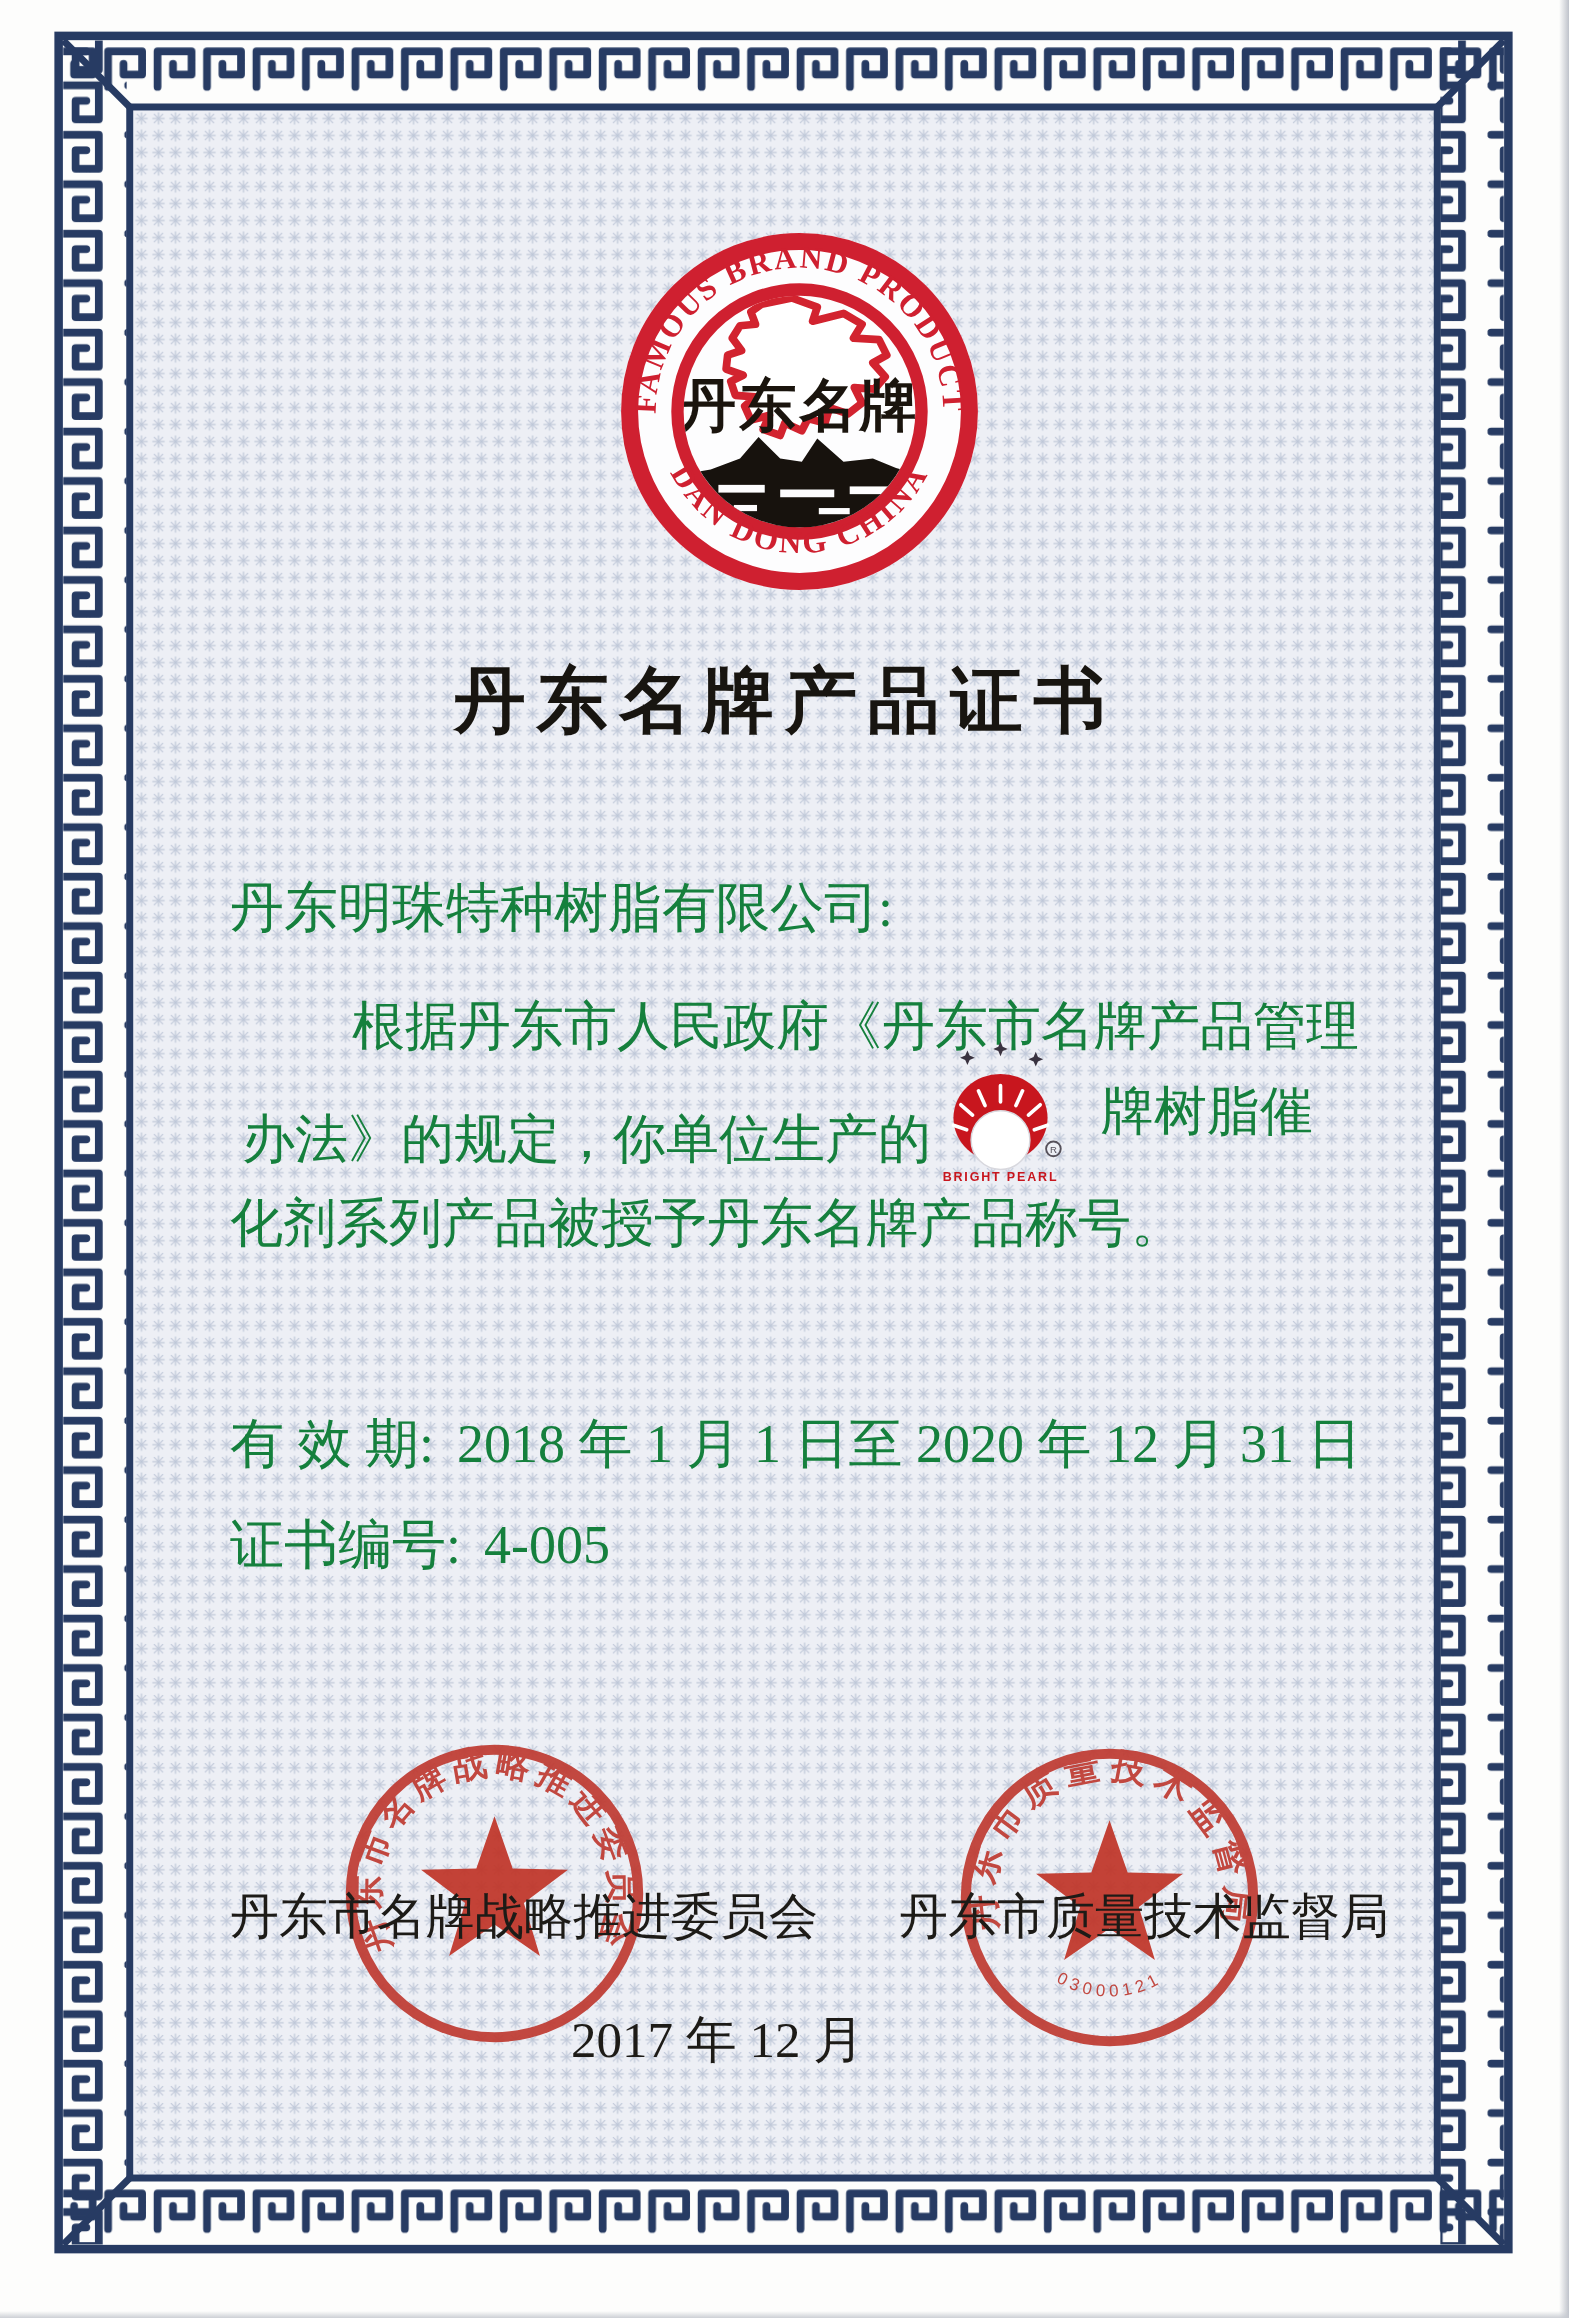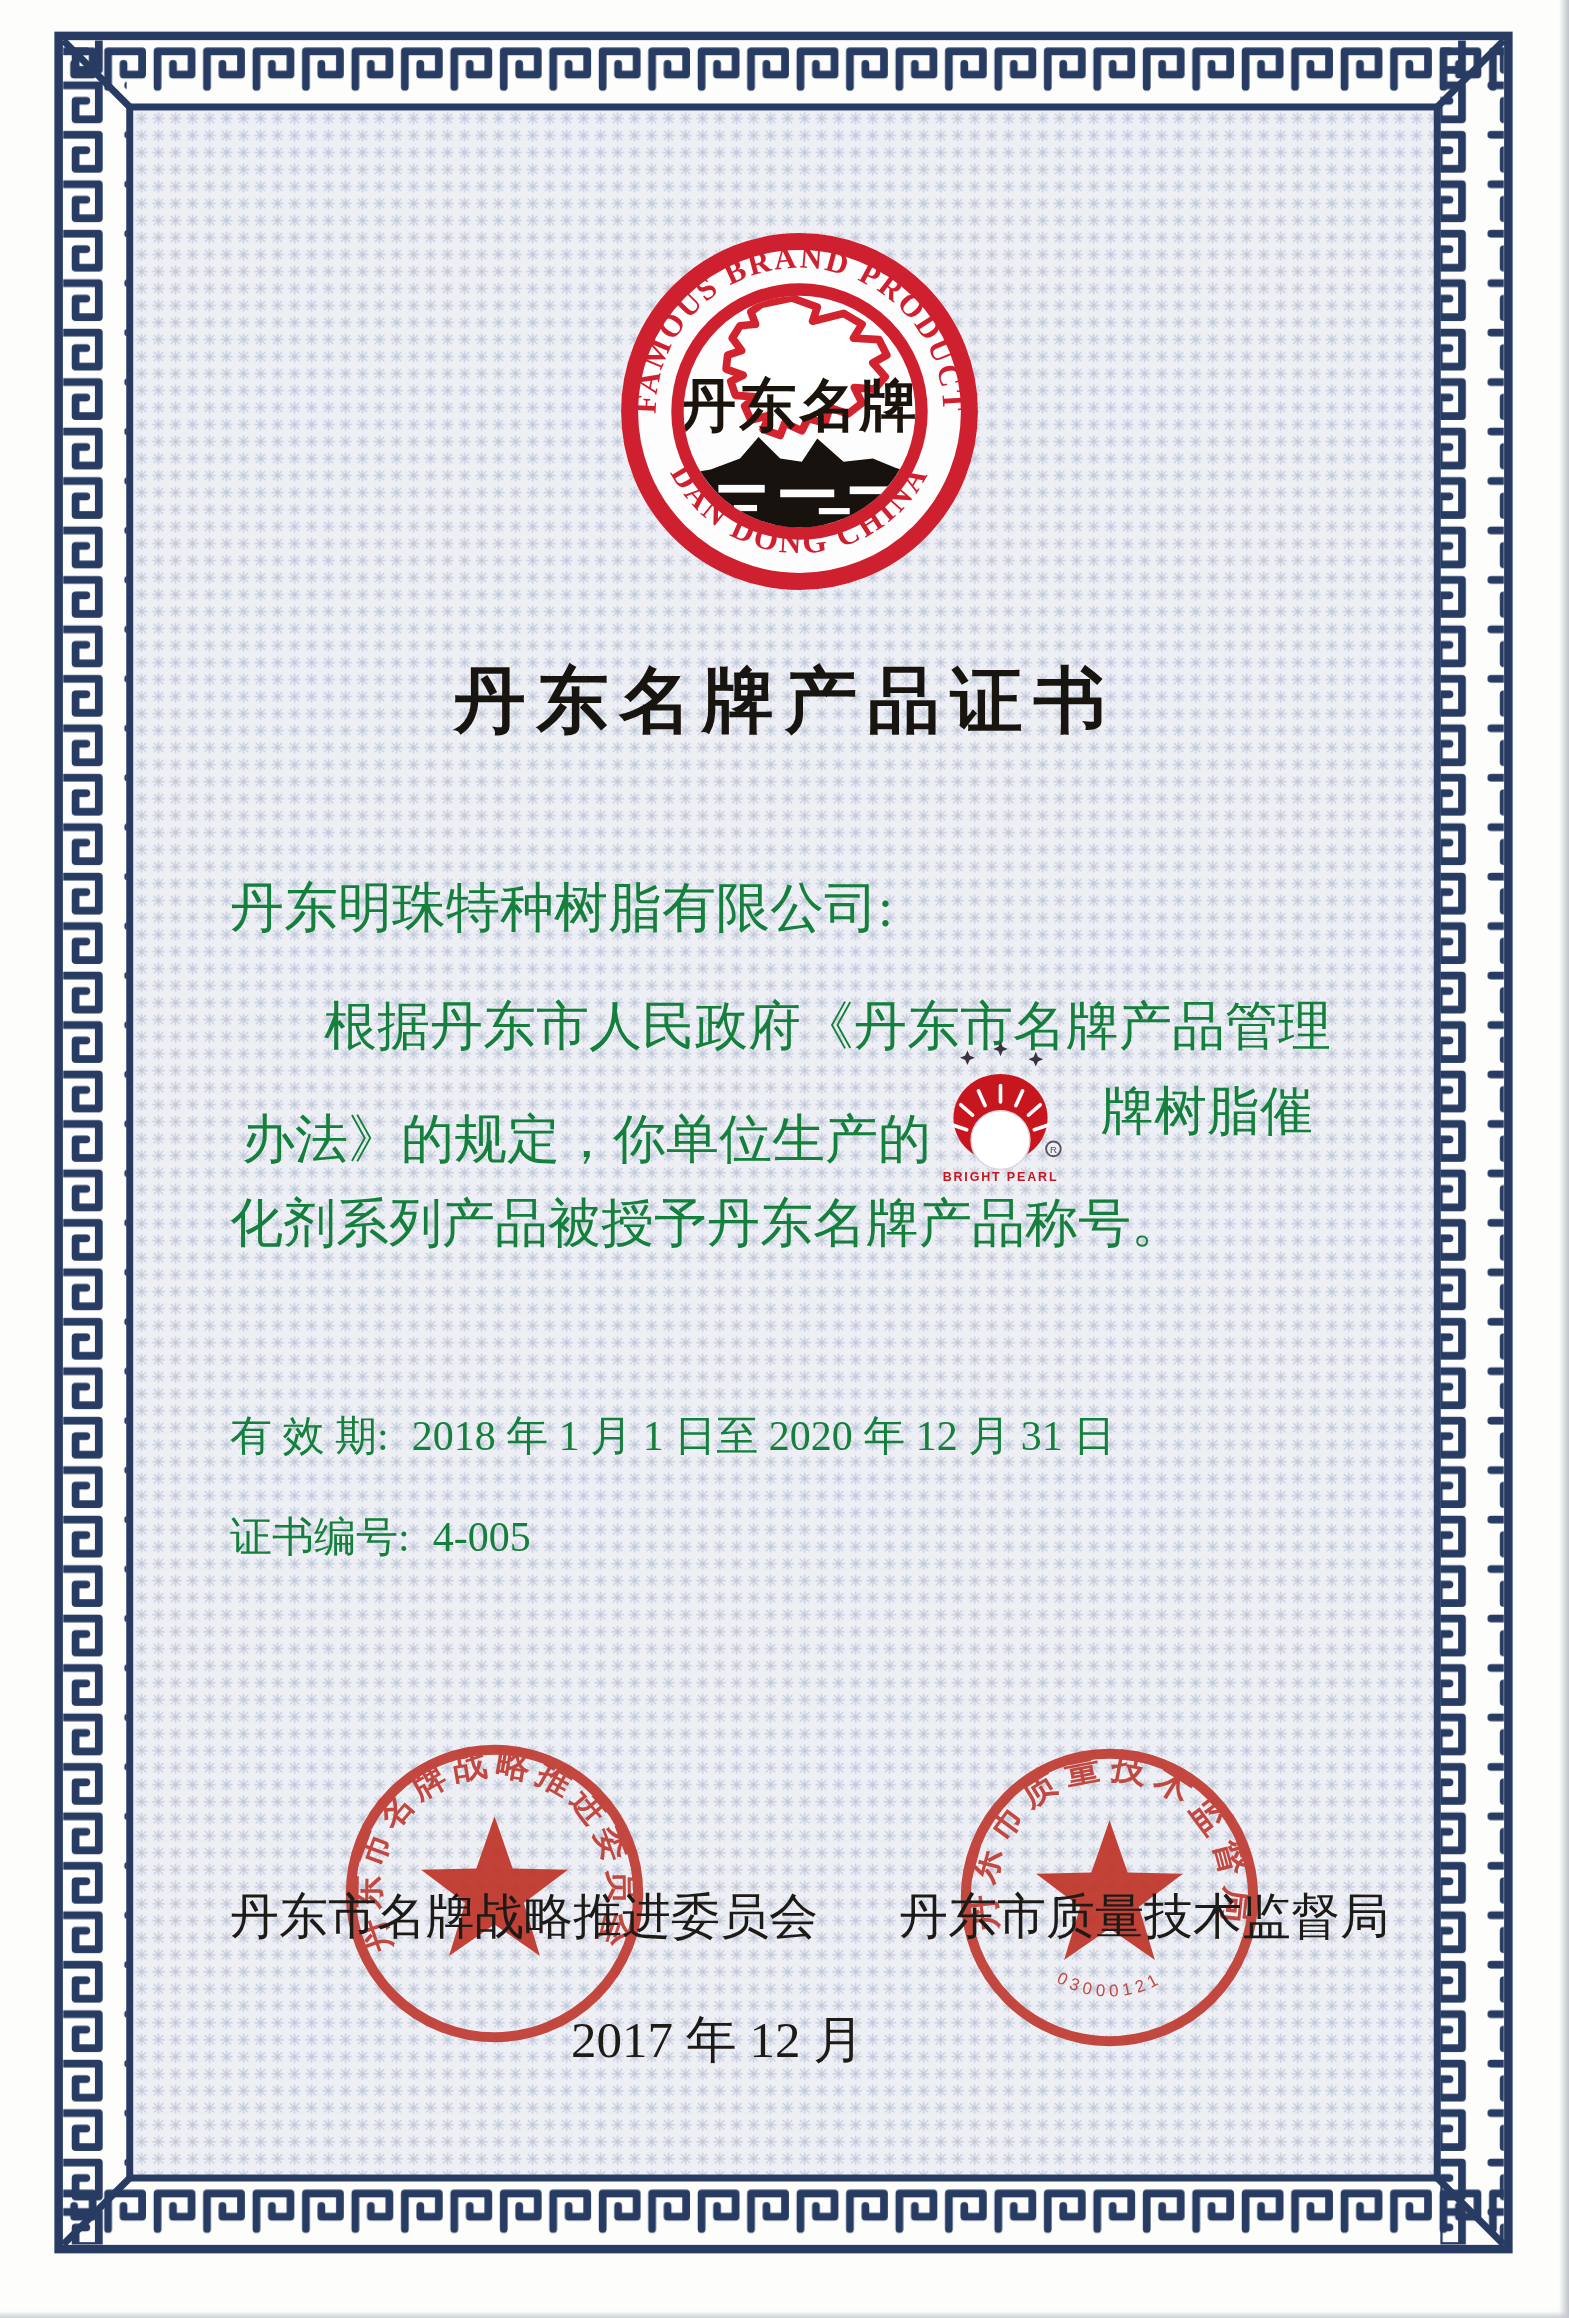--- a/index.html
+++ b/index.html
@@ -12,26 +12,26 @@
       background:linear-gradient(to right, rgba(180,184,194,0), #b9bdc6);}
   .edge-bottom{left:0;right:0;bottom:0;height:7.7px;
       background:linear-gradient(to bottom, rgba(180,184,194,0), #c6c9d0);}
   .border-svg{left:54px;top:31px;z-index:1;}
   .texture-svg{left:133px;top:110px;z-index:0;}
   .emblem-svg{left:618px;top:230px;z-index:2;}
   .title{left:0;width:1570px;top:653px;text-align:center;font-size:72px;font-weight:bold;
          letter-spacing:10.8px;color:#181510;z-index:3;}
   .recipient{left:230px;top:872px;font-size:54px;z-index:3;}
   .bodyline{font-size:53px;z-index:3;white-space:nowrap;}
-  .l1{left:324px;top:991px;}
+  .l1{left:352px;top:991px;}
   .l2a{left:242px;top:1104px;}
   .l2b{left:1101px;top:1076px;text-align:center;}
   .l3{left:230px;top:1188px;}
   .brand-svg{left:927px;top:1037px;z-index:3;}
-  .fieldline{font-size:42px;z-index:3;white-space:nowrap;}
+  .fieldline{font-size:54px;z-index:3;white-space:nowrap;}
   .validity{left:230px;top:1408px;}
   .certno{left:230px;top:1509px;}
   .fieldline .value{margin-left:23px;}
   .issuer{font-size:49px;z-index:4;white-space:nowrap;font-weight:500;color:#1d1b17;}
   .issuer-left{left:230px;top:1884px;}
   .issuer-right{left:899px;top:1884px;}
   .date{left:0;width:1435px;top:2006px;text-align:center;font-size:51px;z-index:4;color:#1d1b17;}
   .seal-svg{z-index:2;opacity:0.92;}
   .seal-left{left:340px;top:1739px;}
   .seal-right{left:955px;top:1743px;}

